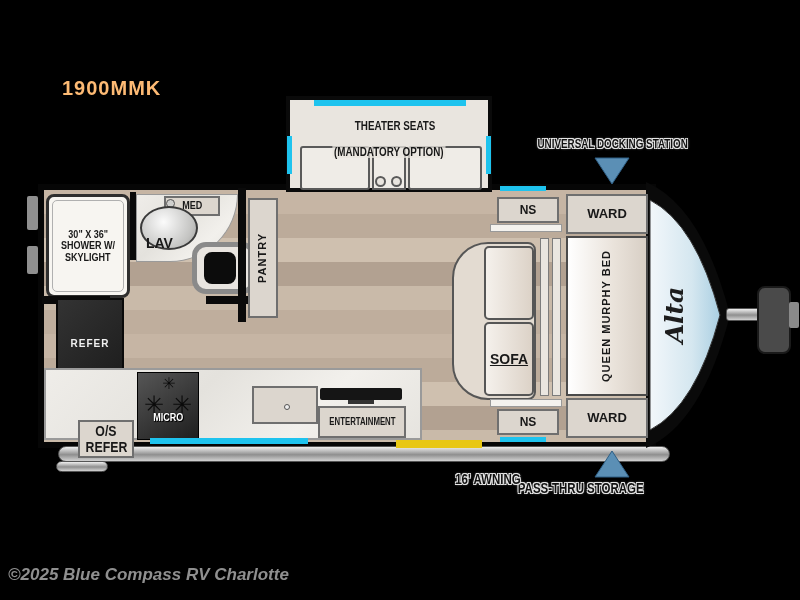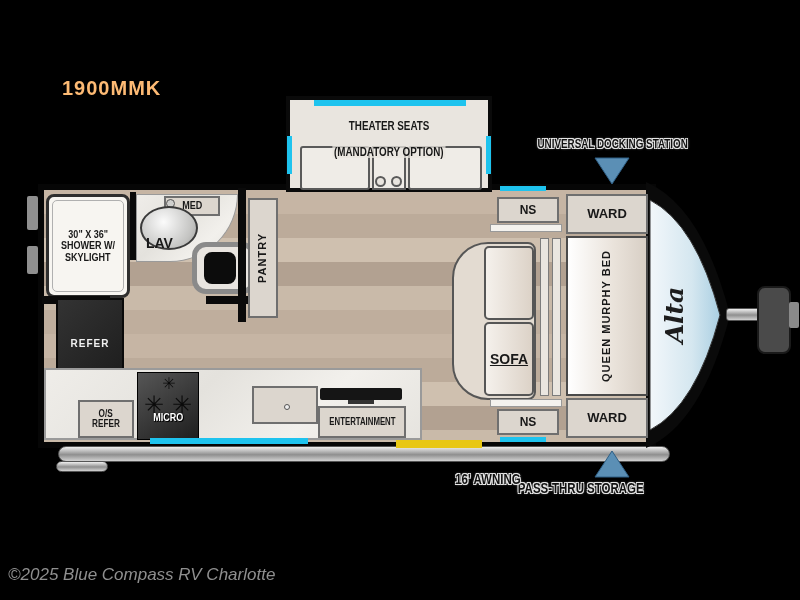--- a/index.html
+++ b/index.html
@@ -83,21 +83,21 @@
 
   <div class="abs box ctr" style="left:248px;top:198px;width:30px;height:120px;">
     <span class="lbl vtext" style="font-size:11px;">PANTRY</span>
   </div>
 
   <div class="abs ctr" style="left:56px;top:298px;width:68px;height:90px;background:linear-gradient(135deg,#333 0%,#1c1c1c 100%);border:2px solid #0a0a0a;">
     <span style="color:#f0f0f0;font-weight:bold;font-size:10px;letter-spacing:1px;">REFER</span>
   </div>
 
   <div class="abs marble" style="left:44px;top:368px;width:378px;height:72px;border:2px solid #9a9a9a;"></div>
-  <div class="abs box ctr lbl" style="left:78px;top:400px;width:56px;height:38px;font-size:10px;">
+  <div class="abs box ctr lbl" style="left:78px;top:420px;width:56px;height:38px;font-size:15px;">
     <span>
       <span class="cond">O/S</span><br>
       <span class="cond">REFER</span>
     </span>
   </div>
   <div class="abs" style="left:137px;top:372px;width:62px;height:68px;background:linear-gradient(145deg,#565656,#1e1e1e);border:1px solid #000;">
     <span class="abs ctr" style="left:21px;top:0px;width:20px;height:20px;font-size:16px;color:#0a0a0a;">✳</span>
     <span class="abs ctr" style="left:2px;top:18px;width:28px;height:28px;font-size:24px;color:#0a0a0a;">✳</span>
     <span class="abs ctr" style="left:30px;top:18px;width:28px;height:28px;font-size:24px;color:#0a0a0a;">✳</span>
     <div class="abs ctr" style="left:0;top:36px;width:60px;height:16px;color:#fff;font-weight:bold;font-size:11px;text-shadow:0 0 2px #000,1px 1px 0 #000;">
@@ -146,21 +146,21 @@
 
   <div class="abs" style="left:286px;top:96px;width:206px;height:96px;background:#e9e5df;border:4px solid #0a0a0a;z-index:6;"></div>
   <div class="abs cyan" style="left:314px;top:100px;width:152px;height:6px;z-index:7;"></div>
   <div class="abs cyan" style="left:287px;top:136px;width:5px;height:38px;z-index:7;"></div>
   <div class="abs cyan" style="left:486px;top:136px;width:5px;height:38px;z-index:7;"></div>
   <div class="abs" style="left:300px;top:146px;width:70px;height:44px;border:2px solid #5a5a5a;background:#efece7;border-radius:3px;z-index:7;"></div>
   <div class="abs" style="left:372px;top:146px;width:34px;height:44px;border:2px solid #5a5a5a;background:#efece7;z-index:7;"></div>
   <div class="abs" style="left:408px;top:146px;width:74px;height:44px;border:2px solid #5a5a5a;background:#efece7;border-radius:3px;z-index:7;"></div>
   <div class="abs" style="left:375px;top:176px;width:11px;height:11px;border-radius:50%;border:2px solid #5a5a5a;background:#e9e5df;z-index:8;"></div>
   <div class="abs" style="left:391px;top:176px;width:11px;height:11px;border-radius:50%;border:2px solid #5a5a5a;background:#e9e5df;z-index:8;"></div>
-  <div class="abs ctr" style="left:292px;top:119px;width:194px;height:14px;z-index:8;">
+  <div class="abs ctr" style="left:298px;top:119px;width:194px;height:14px;z-index:8;">
     <span class="lbl cond" style="font-size:12px;">THEATER SEATS</span>
   </div>
   <div class="abs ctr" style="left:292px;top:145px;width:194px;height:14px;z-index:8;">
     <span class="lbl cond" style="font-size:12px;background:rgba(233,229,223,0.75);padding:0 2px;">(MANDATORY OPTION)</span>
   </div>
 
   <div class="abs ctr" style="left:520px;top:136px;width:185px;height:15px;">
     <span class="halo cond" style="font-size:12px;">UNIVERSAL DOCKING STATION</span>
   </div>
   <svg class="abs" style="left:592px;top:156px;" width="40" height="30" viewBox="0 0 40 30">
@@ -172,15 +172,15 @@
     <span class="halo cond" style="font-size:14px;">16' AWNING</span>
   </div>
 
   <svg class="abs" style="left:592px;top:449px;" width="40" height="30" viewBox="0 0 40 30">
     <polygon points="20,2 3,28 37,28" fill="#5b8fb5" stroke="#2f5f85" stroke-width="1"></polygon>
   </svg>
   <div class="abs ctr" style="left:478px;top:479px;width:205px;height:18px;">
     <span class="halo cond" style="font-size:14px;">PASS-THRU STORAGE</span>
   </div>
 
-  <div class="abs" style="left:8px;top:565px;font-size:17px;font-weight:normal;font-style:italic;color:#8f8f8f;">©2025 Blue Compass RV Charlotte</div>
+  <div class="abs" style="left:8px;top:565px;font-size:17px;font-weight:bold;font-style:italic;color:#8f8f8f;">©2025 Blue Compass RV Charlotte</div>
 
 </div>
 
 </body></html>

